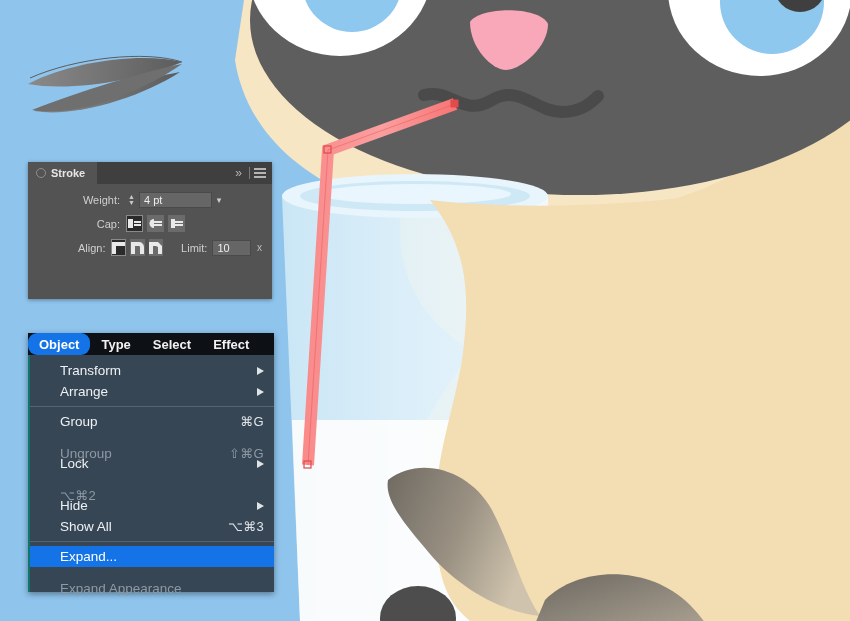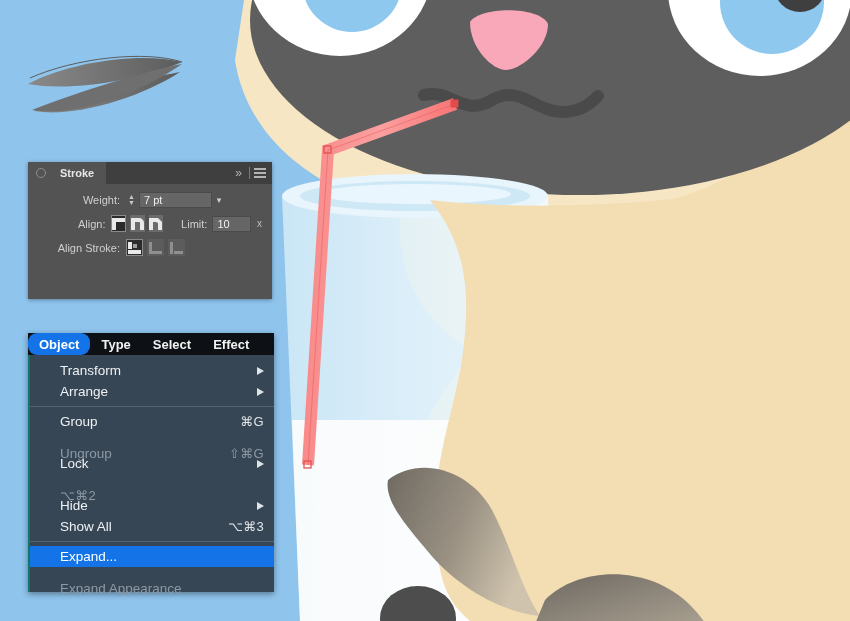--- a/index.html
+++ b/index.html
@@ -16,21 +16,21 @@
     background:#535353;
     box-shadow:0 1px 4px rgba(0,0,0,.35);
     font-size:11px;color:#d2d2d2;
   }
   #stroke-tabbar{
     position:relative;height:22px;background:#3f3f3f;
     display:flex;align-items:center;
   }
   #stroke-tab{
     height:22px;padding:0 12px 0 8px;background:#535353;
-    display:flex;align-items:center;gap:14px;
+    display:flex;align-items:center;gap:5px;
     font-size:11px;font-weight:bold;color:#e6e6e6;
   }
   .tabdot{width:8px;height:8px;border:1px solid #9b9b9b;border-radius:50%;opacity:.8;}
   #stroke-tabbar .spacer{flex:1;}
   .tb-icon{color:#b4b4b4;font-size:12px;padding:0 3px;line-height:1;}
   .tb-sep{width:1px;height:12px;background:#7a7a7a;margin:0 4px;}
   .hamburger{display:inline-block;width:12px;height:10px;position:relative;}
   .hamburger i{position:absolute;left:0;width:12px;height:1.5px;background:#b4b4b4;display:block;}
   .hamburger i:nth-child(1){top:0;}
   .hamburger i:nth-child(2){top:4px;}
@@ -199,24 +199,48 @@
     </div>
 
     <div id="stroke-body">
 
       <div class="srow">
         <span class="slabel">Weight:</span>
         <span class="stepper">
           <span>▲</span>
           <span>▼</span>
         </span>
-        <span class="wfield">7 pt</span>
+        <span class="wfield">4 pt</span>
         <span class="wchev">▾</span>
       </div>
 
+      <div class="srow">
+        <span class="slabel">Cap:</span>
+        <span class="icobtn on">
+          <svg width="13" height="11">
+              <rect x="0" y="1" width="5" height="9" fill="#e9e9e9"></rect>
+              <rect x="6" y="3" width="7" height="2" fill="#e9e9e9"></rect>
+              <rect x="6" y="6" width="7" height="2" fill="#e9e9e9"></rect>
+            </svg>
+        </span>
+        <span class="icobtn">
+          <svg width="13" height="11">
+              <path d="M5 1 A4.5 4.5 0 0 0 5 10 Z" fill="#e9e9e9"></path>
+              <rect x="5" y="3" width="8" height="2" fill="#e9e9e9"></rect>
+              <rect x="5" y="6" width="8" height="2" fill="#e9e9e9"></rect>
+            </svg>
+        </span>
+        <span class="icobtn">
+          <svg width="13" height="11">
+              <rect x="1" y="1" width="4" height="9" fill="#e9e9e9"></rect>
+              <rect x="5" y="3" width="8" height="2" fill="#e9e9e9"></rect>
+              <rect x="5" y="6" width="8" height="2" fill="#e9e9e9"></rect>
+            </svg>
+        </span>
+      </div>
 
       <div class="srow">
         <span class="slabel">Align:</span>
         <span class="icobtn on">
           <svg width="13" height="12">
               <path d="M0 0 H13 V4 H4 V12 H0 Z" fill="#e9e9e9"></path>
             </svg>
         </span>
         <span class="icobtn">
           <svg width="13" height="12">
@@ -228,42 +252,20 @@
           <svg width="13" height="12">
               <path d="M0 0 H9 L13 4 V12 H9 V5 L7 4 H0 Z" fill="#e9e9e9"></path>
               <rect x="0" y="0" width="4" height="12" fill="#e9e9e9"></rect>
             </svg>
         </span>
         <span class="limlabel">Limit:</span>
         <span class="limfield">10</span>
         <span class="limx">x</span>
       </div>
 
-      <div class="srow">
-        <span class="slabel">Align Stroke:</span>
-        <span class="icobtn on">
-          <svg width="13" height="12">
-              <rect x="0" y="0" width="4" height="7" fill="#e9e9e9"></rect>
-              <rect x="0" y="8" width="13" height="4" fill="#e9e9e9"></rect>
-              <rect x="5" y="2" width="4" height="4" fill="#e9e9e9" opacity=".6"></rect>
-            </svg>
-        </span>
-        <span class="icobtn dim">
-          <svg width="13" height="12">
-              <rect x="0" y="0" width="3" height="9" fill="#e9e9e9"></rect>
-              <rect x="0" y="9" width="13" height="3" fill="#e9e9e9"></rect>
-            </svg>
-        </span>
-        <span class="icobtn dim">
-          <svg width="13" height="12">
-              <rect x="0" y="0" width="3" height="12" fill="#e9e9e9"></rect>
-              <rect x="4" y="9" width="9" height="3" fill="#e9e9e9"></rect>
-            </svg>
-        </span>
-      </div>
 
     </div>
   </div>
 
   <div id="menu">
     <div id="menubar">
         <div class="mbitem active">
           <span>Object</span>
         </div>
         <div class="mbitem">

